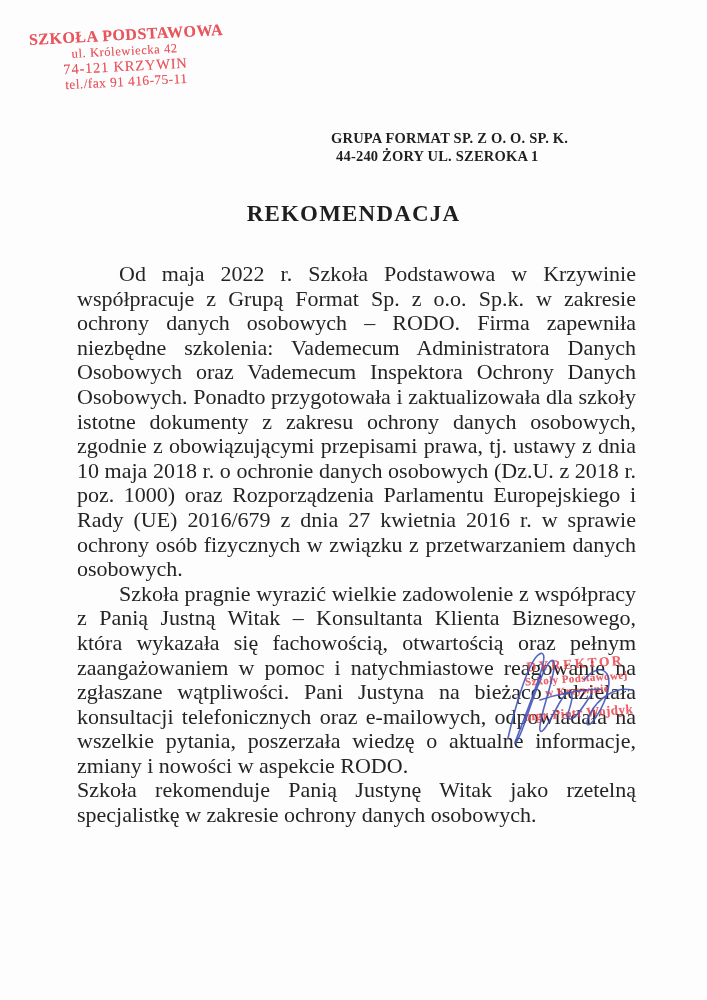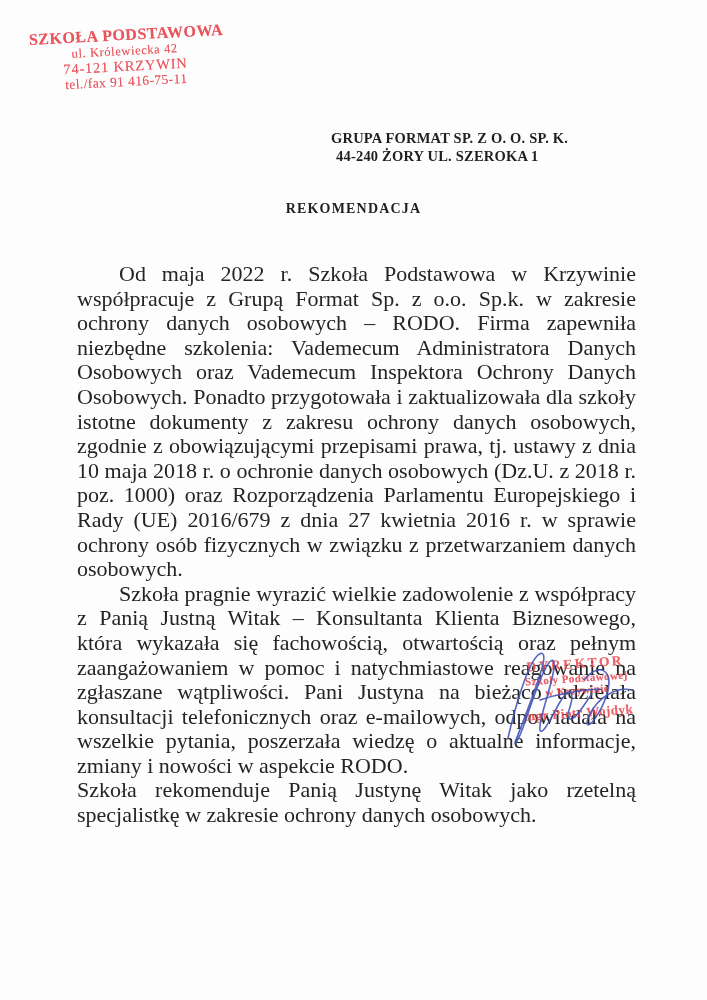--- a/index.html
+++ b/index.html
@@ -56,21 +56,21 @@
   .recipient .r2 { padding-left: 5px; }
 
   
   .doc-title {
     position: absolute;
     left: 0;
     top: 201px;
     width: 707px;
     text-align: center;
     font-weight: bold;
-    font-size: 14px;
+    font-size: 23px;
     letter-spacing: 1.2px;
   }
 
   
   .body-text {
     position: absolute;
     left: 77px;
     top: 262px;
     width: 559px;
     font-size: 22px;

